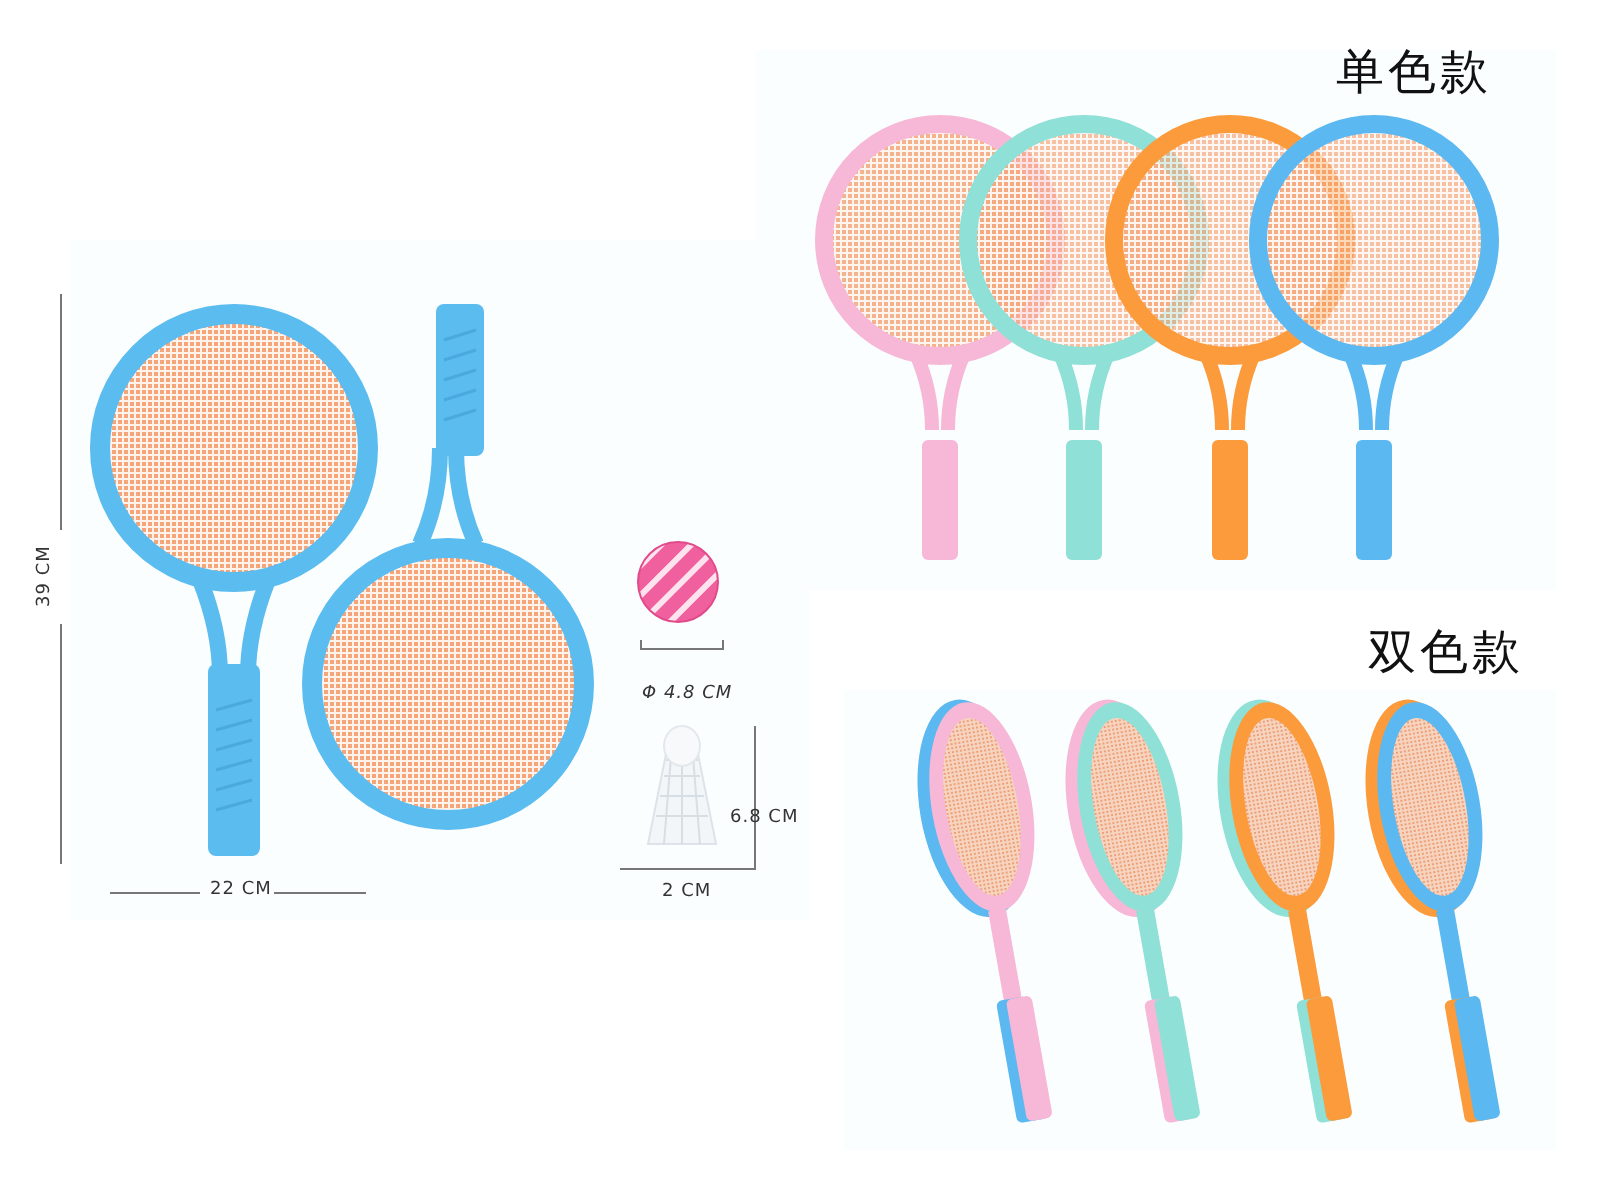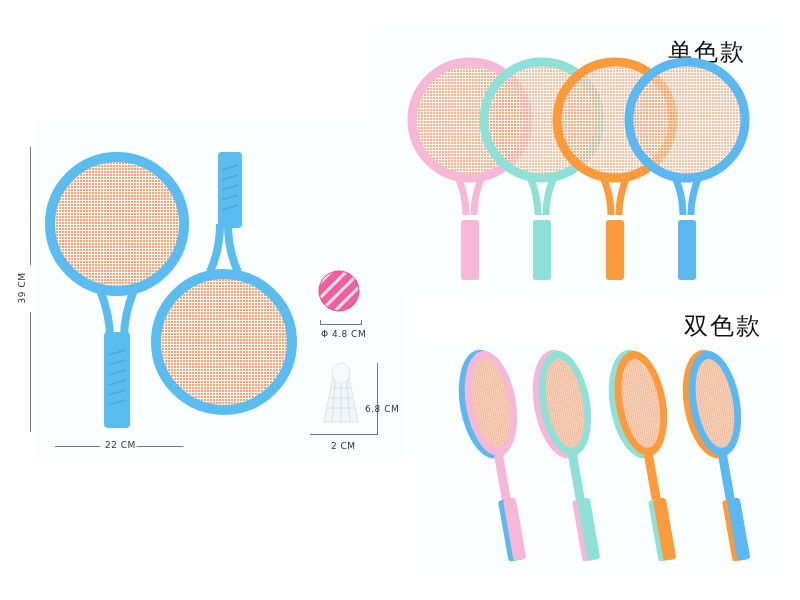--- a/index.html
+++ b/index.html
@@ -73,38 +73,38 @@
   <circle cx="21" cy="21" r="20" fill="#f0609e"></circle>
   <g clip-path="url(#ballClip)" stroke="#fde3ee" stroke-width="3" fill="none">
     <path d="M-5 20 L20 -5 M0 30 L30 0 M6 38 L38 6 M14 44 L44 14 M24 48 L48 24"></path>
   </g>
   <circle cx="21" cy="21" r="20" fill="none" stroke="#e24b8a" stroke-width="1"></circle>
 </svg>
 
 <div class="dim-line" style="left:320px;top:324px;width:42px;height:1px;"></div>
 <div class="dim-line" style="left:320px;top:320px;width:1px;height:5px;"></div>
 <div class="dim-line" style="left:361px;top:320px;width:1px;height:5px;"></div>
-<div class="dim-text" style="left:321px;top:329px;">Φ 4.8 CM</div>
+<div class="dim-text" style="left:321px;top:342px;font-style:italic;">Φ 4.8 CM</div>
 
 <svg style="left:312px;top:358px;" width="58" height="70">
   <path d="M12 64 L22 14 L36 14 L46 64 Z" fill="#f3f6f8" stroke="#dde3e8" stroke-width="1"></path>
   <g stroke="#d7dee4" stroke-width="1">
     <path d="M16 50 L42 50 M18 40 L40 40 M20 30 L38 30 M21 22 L37 22"></path>
     <path d="M24 14 L20 64 M29 14 L29 64 M34 14 L38 64"></path>
   </g>
   <ellipse cx="29" cy="15" rx="9" ry="10" fill="#f7f9fa" stroke="#e3e8ec"></ellipse>
 </svg>
 
 <div class="dim-line" style="left:377px;top:363px;width:1px;height:72px;"></div>
 <div class="dim-line" style="left:310px;top:434px;width:68px;height:1px;"></div>
 <div class="dim-text" style="left:365px;top:404px;">6.8 CM</div>
 <div class="dim-text" style="left:331px;top:441px;">2 CM</div>
 
 <div class="panel" style="left:378px;top:25px;width:400px;height:270px;"></div>
-<div class="heading" style="left:668px;top:20px;margin-top:16px;">单色款</div>
+<div class="heading" style="left:668px;top:20px;">单色款</div>
 
 <svg style="left:400px;top:55px;" width="360" height="230">
   <g>
     <circle cx="70" cy="65" r="58" fill="url(#mesh)" fill-opacity="0.85" stroke="#f6b8d6" stroke-width="9"></circle>
     <path d="M58 122 Q66 140 66 160 M82 122 Q74 140 74 160" stroke="#f6b8d6" stroke-width="7" fill="none"></path>
     <rect x="61" y="165" width="18" height="60" rx="3" fill="#f6b8d6"></rect>
   </g>
   <g>
     <circle cx="142" cy="65" r="58" fill="url(#mesh)" fill-opacity="0.7" stroke="#8fe0d6" stroke-width="9"></circle>
     <path d="M130 122 Q138 140 138 160 M154 122 Q146 140 146 160" stroke="#8fe0d6" stroke-width="7" fill="none"></path>

